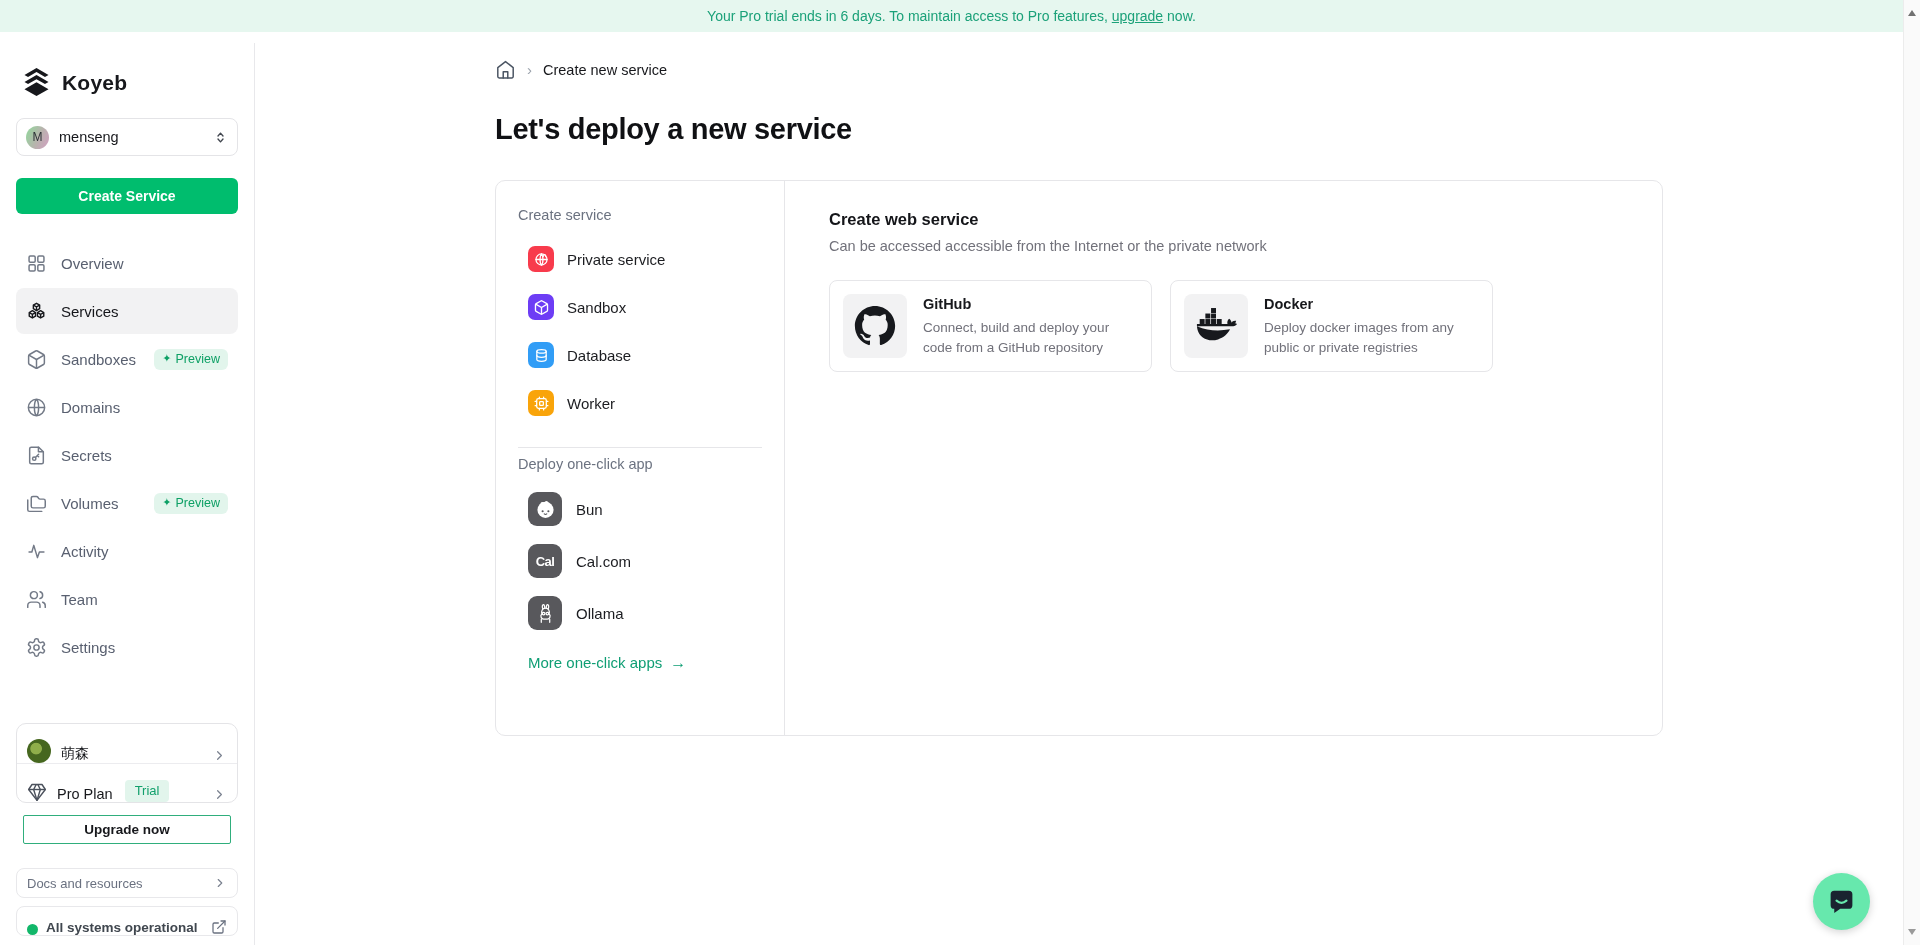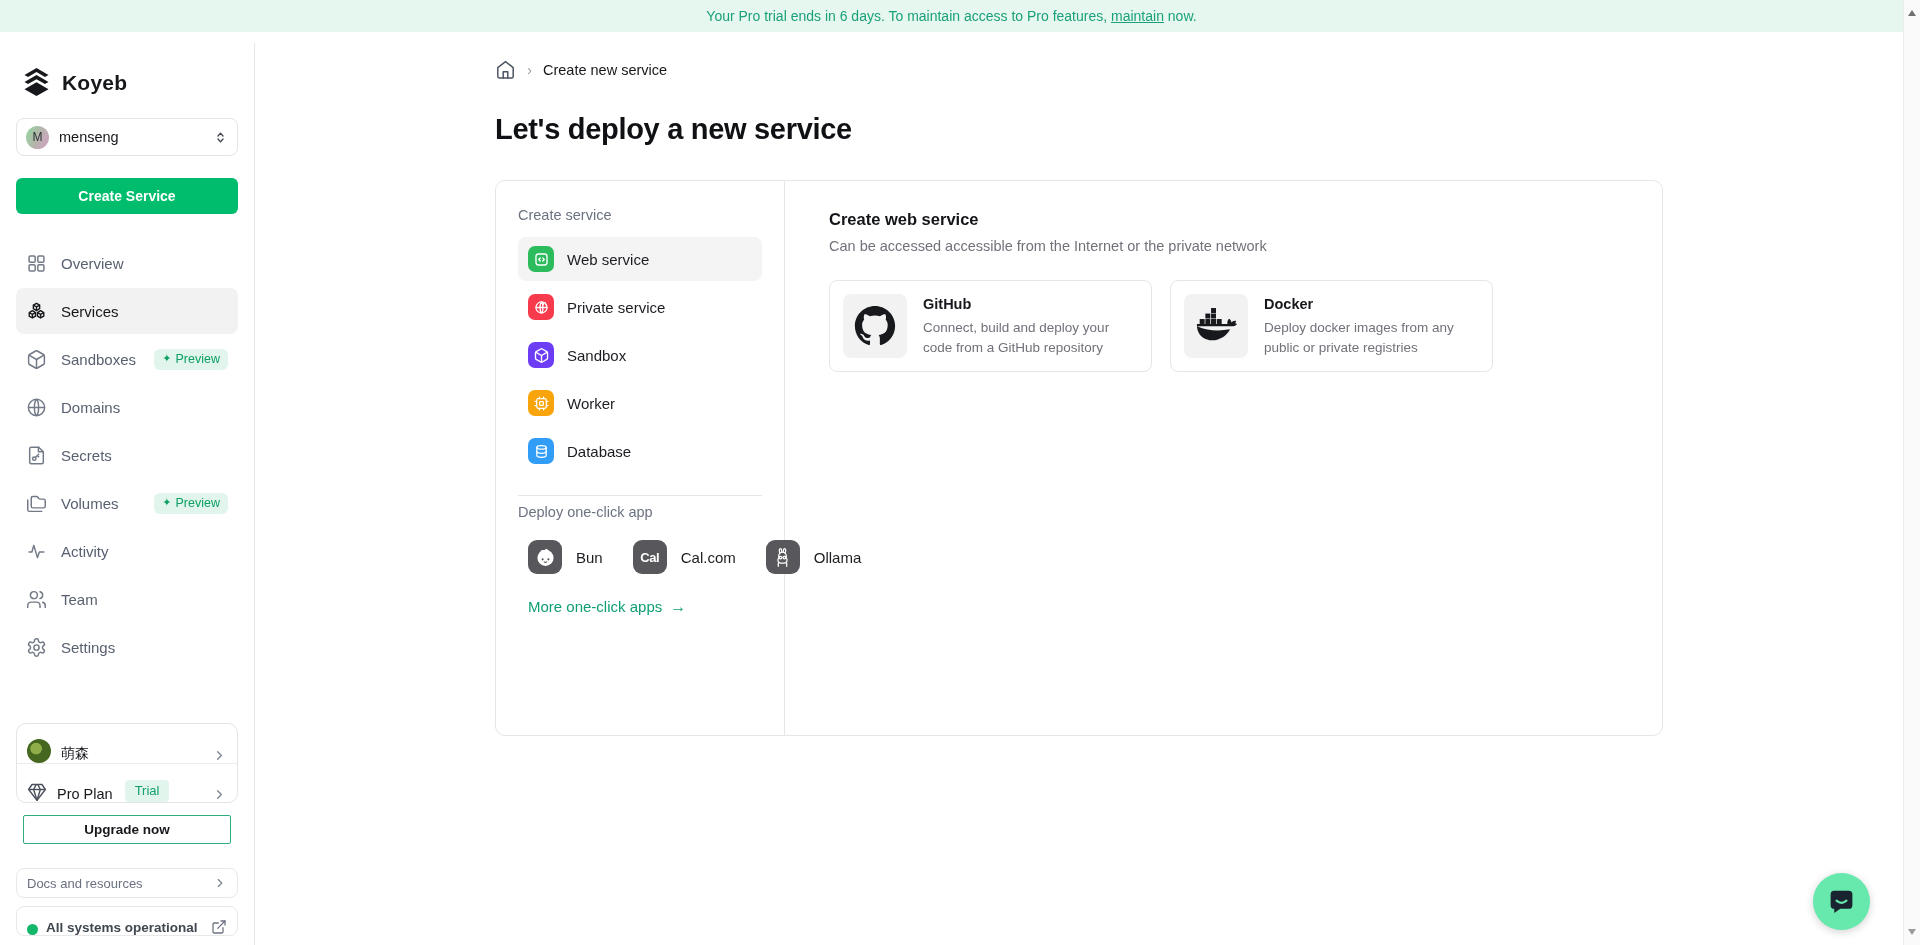--- a/index.html
+++ b/index.html
@@ -117,21 +117,21 @@
   .svc-list { margin-top:14px; display:flex; flex-direction:column; gap:4px; }
   .svc-item {
     height:44px; border-radius:8px; display:flex; align-items:center; gap:13px;
     padding:0 10px; font-size:15px; font-weight:500; color:#1c1d21; cursor:pointer;
   }
   .svc-item.selected { background:#f4f4f5; }
   .svc-tile { width:26px; height:26px; border-radius:7px; flex:0 0 26px;
     display:flex; align-items:center; justify-content:center; }
   .divider { border-top:1px solid #e6e6e9; margin-top:22px; }
   .oc-heading { margin-top:8px; }
-  .oc-list { margin-top:16px; display:flex; gap:10px; }
+  .oc-list { margin-top:16px; display:flex; flex-direction:column; gap:10px; }
   .oc-item { display:flex; align-items:center; gap:14px; height:42px; padding:0 10px;
     font-size:15px; font-weight:500; color:#1c1d21; cursor:pointer; }
   .oc-tile { width:34px; height:34px; border-radius:9px; flex:0 0 34px;
     display:flex; align-items:center; justify-content:center; }
   .cal-mono { color:#fff; font-size:13px; font-weight:700; letter-spacing:-.5px; }
   .more-link { margin-top:20px; padding:0 10px; color:#0f9e74; font-size:15px; font-weight:500;
     display:inline-flex; align-items:center; gap:8px; cursor:pointer; }
   .arrow-glyph { font-size:16px; line-height:1; }
 
   .right-panel { flex:1; padding:29px 44px; }
@@ -151,21 +151,21 @@
   .chat-fab {
     position:absolute; right:33px; bottom:26px; width:57px; height:57px; border-radius:50%;
     display:flex; align-items:center; justify-content:center; cursor:pointer;
     box-shadow:0 2px 8px rgba(0,0,0,.18);
   }
 </style>
 </head>
 <body>
 
 <div class="banner">
-  <span>Your Pro trial ends in 6 days. To maintain access to Pro features, </span><a>maintain</a><span> now.</span>
+  <span>Your Pro trial ends in 6 days. To maintain access to Pro features, </span><a>upgrade</a><span> now.</span>
 </div>
 
 <div class="app">
 
   <div class="sidebar">
 
     <div class="brand-row">
       <svg width="29" height="31" viewBox="0 0 30 33" fill="#17181c">
         <path d="M15 1 27.8 8.4 24 10.6 15 5.4 6 10.6 2.2 8.4Z"></path>
         <path d="M15 8.6 27.8 16 24 18.2 15 13 6 18.2 2.2 16Z"></path>
@@ -332,30 +332,20 @@
       </div>
 
       <h1 class="page-title">Let's deploy a new service</h1>
 
       <div class="card">
 
         <div class="left-col">
           <div class="col-heading">Create service</div>
 
           <div class="svc-list">
-            <div class="svc-item selected">
-              <span class="svc-tile" style="background: rgb(44, 187, 93);">
-                <svg width="17" height="17" viewBox="0 0 24 24" fill="none" stroke="#fff" stroke-width="1.9" stroke-linecap="round" stroke-linejoin="round">
-                  <rect x="4.2" y="4.2" width="15.6" height="15.6" rx="3.4"></rect>
-                  <path d="m10.2 9.9-2.1 2.1 2.1 2.1"></path>
-                    <path d="m13.8 9.9 2.1 2.1-2.1 2.1"></path>
-                </svg>
-              </span>
-              <span>Web service</span>
-            </div>
 
             <div class="svc-item">
               <span class="svc-tile" style="background: rgb(248, 59, 76);">
                 <svg width="17" height="17" viewBox="0 0 24 24" fill="none" stroke="#fff" stroke-width="1.8" stroke-linecap="round">
                   <circle cx="12" cy="12" r="7.8"></circle>
                     <path d="M4.2 12h15.6"></path>
                   <path d="M12 4.2c-2.7 2.2-2.7 13.4 0 15.6M12 4.2c2.7 2.2 2.7 13.4 0 15.6"></path>
                   <path d="M14.6 8.2v-1.6a1.7 1.7 0 0 1 3.4 0v1.6" stroke-width="1.5"></path>
                 </svg>
               </span>
@@ -367,39 +357,39 @@
                 <svg width="17" height="17" viewBox="0 0 24 24" fill="none" stroke="#fff" stroke-width="1.9" stroke-linejoin="round">
                   <path d="M20.5 8.2a2 2 0 0 0-1-1.73l-6.5-3.7a2 2 0 0 0-2 0l-6.5 3.7a2 2 0 0 0-1 1.73v7.6a2 2 0 0 0 1 1.73l6.5 3.7a2 2 0 0 0 2 0l6.5-3.7a2 2 0 0 0 1-1.73Z"></path>
                   <path d="m3.8 7.3 8.2 4.7 8.2-4.7"></path>
                     <path d="M12 21.3V12"></path>
                 </svg>
               </span>
               <span>Sandbox</span>
             </div>
 
             <div class="svc-item">
+              <span class="svc-tile" style="background: rgb(49, 157, 246);">
+                <svg width="17" height="17" viewBox="0 0 24 24" fill="none" stroke="#fff" stroke-width="1.8" stroke-linecap="round">
+                  <ellipse cx="12" cy="6.2" rx="6.6" ry="2.5"></ellipse>
+                  <path d="M5.4 6.2v11.6c0 1.4 3 2.5 6.6 2.5s6.6-1.1 6.6-2.5V6.2"></path>
+                  <path d="M5.4 12c0 1.4 3 2.5 6.6 2.5s6.6-1.1 6.6-2.5"></path>
+                </svg>
+              </span>
+              <span>Database</span>
+            </div>
+
+            <div class="svc-item">
               <span class="svc-tile" style="background: rgb(249, 164, 10);">
                 <svg width="17" height="17" viewBox="0 0 24 24" fill="none" stroke="#fff" stroke-width="1.8" stroke-linecap="round">
                   <rect x="5.2" y="5.2" width="13.6" height="13.6" rx="2.4"></rect>
                   <rect x="9.4" y="9.4" width="5.2" height="5.2" rx="1"></rect>
                   <path d="M9 5V3M15 5V3M9 21v-2M15 21v-2M5 9H3M5 15H3M21 9h-2M21 15h-2"></path>
                 </svg>
               </span>
               <span>Worker</span>
-            </div>
-
-            <div class="svc-item">
-              <span class="svc-tile" style="background: rgb(49, 157, 246);">
-                <svg width="17" height="17" viewBox="0 0 24 24" fill="none" stroke="#fff" stroke-width="1.8" stroke-linecap="round">
-                  <ellipse cx="12" cy="6.2" rx="6.6" ry="2.5"></ellipse>
-                  <path d="M5.4 6.2v11.6c0 1.4 3 2.5 6.6 2.5s6.6-1.1 6.6-2.5V6.2"></path>
-                  <path d="M5.4 12c0 1.4 3 2.5 6.6 2.5s6.6-1.1 6.6-2.5"></path>
-                </svg>
-              </span>
-              <span>Database</span>
             </div>
           </div>
 
           <div class="divider"></div>
 
           <div class="col-heading oc-heading">Deploy one-click app</div>
 
           <div class="oc-list">
             <div class="oc-item">
               <span class="oc-tile" style="background: rgb(88, 88, 92);">

